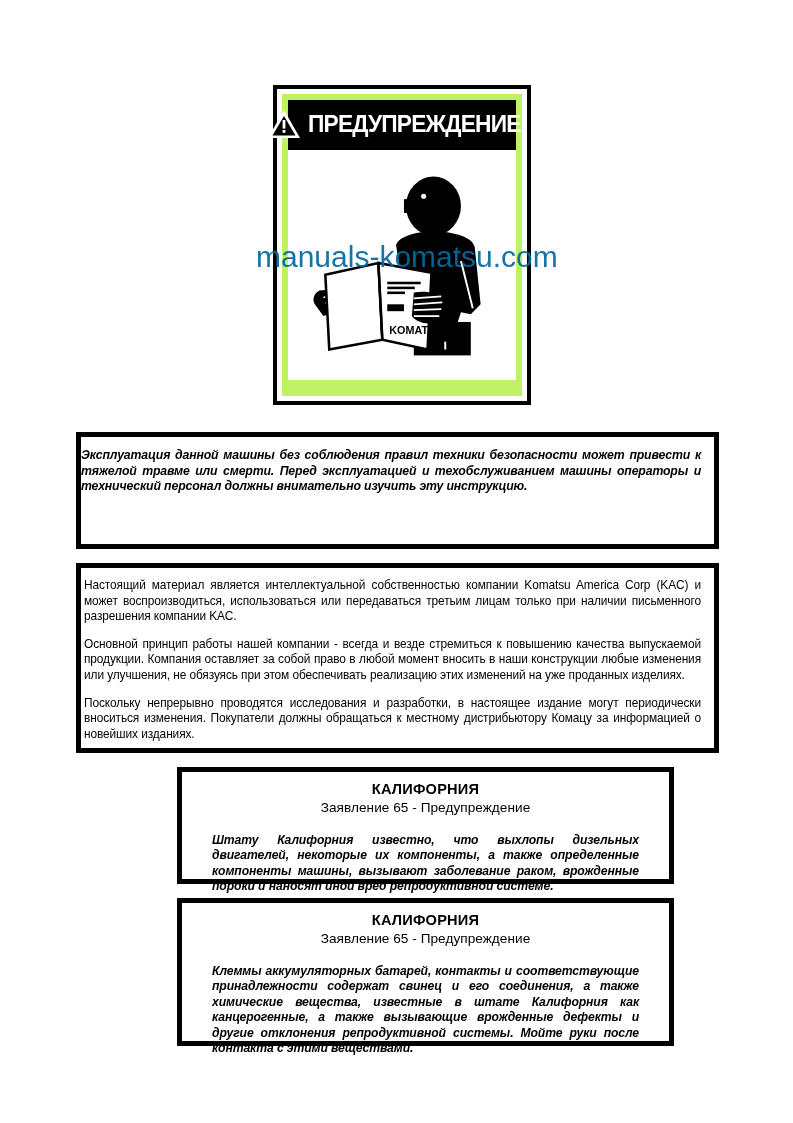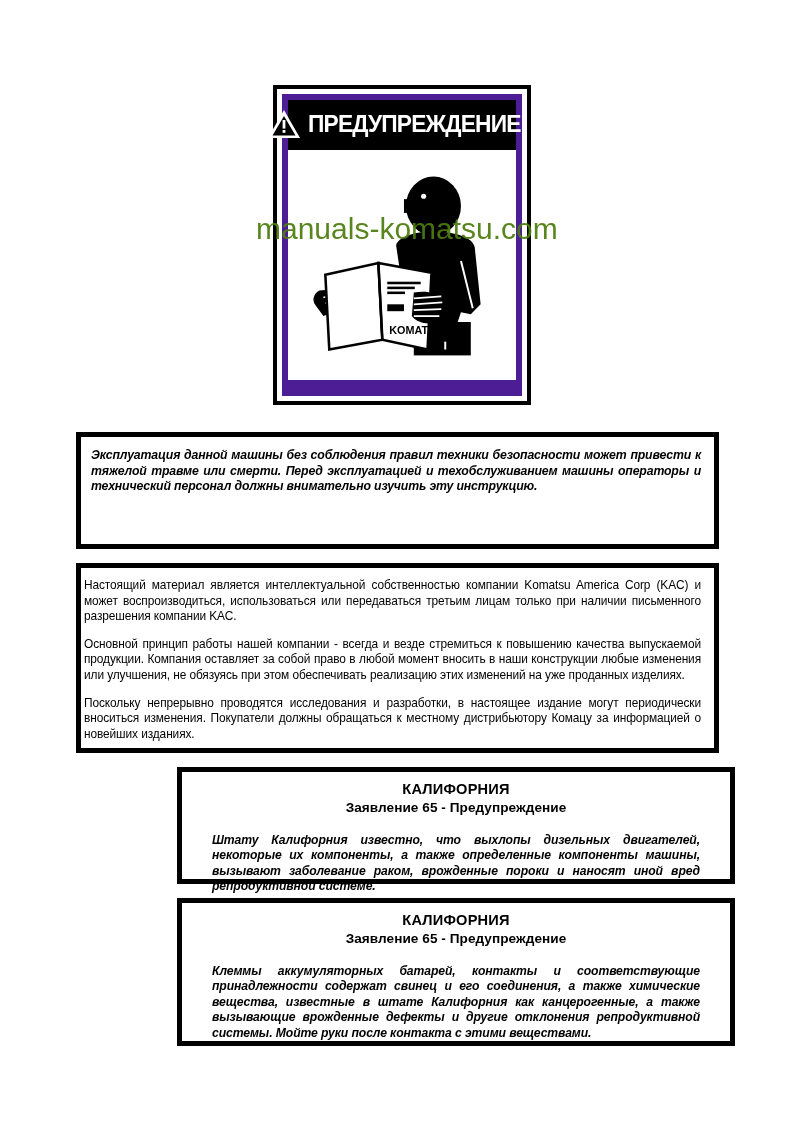--- a/index.html
+++ b/index.html
@@ -24,21 +24,21 @@
     width: 258px;
     height: 320px;
     border: 4px solid #000;
     background: #ffffff;
     box-sizing: border-box;
     padding: 5px;
   }
   .warning-inner {
     width: 100%;
     height: 100%;
-    background: #4c1d95;
+    background: #bef264;
     box-sizing: border-box;
     padding: 6px 6px 16px 6px;
     display: flex;
     flex-direction: column;
   }
   .warning-header {
     height: 48px;
     background: #000;
     display: flex;
     align-items: center;
@@ -78,43 +78,43 @@
     letter-spacing: -0.25px;
     padding: 4px 3px 5px 4px;
     font-family: "Liberation Sans", sans-serif;
   }
   .warning-footer div { white-space: nowrap; transform: scaleX(0.97); transform-origin: left center;}
 
   
   .watermark {
     position: absolute;
     left: 256px;
-    top: 212px;
+    top: 240px;
     font-size: 30px;
-    color: #4d7c0f;
+    color: #0369a1;
     letter-spacing: 0px;
     font-family: "Liberation Sans", sans-serif;
     white-space: nowrap;
     z-index: 40;
     opacity: 0.93;
   }
 
   
   .block {
     position: absolute;
     border: 5px solid #000;
     background: #ffffff;
     box-sizing: border-box;
   }
   .block-bold-italic {
     left: 76px;
     top: 432px;
     width: 643px;
     height: 117px;
-    padding: 11px 13px 8px 10px;
+    padding: 11px 13px 8px 0;
   }
   .block-bold-italic p {
     margin: 0 0 11px 0;
     font-weight: bold;
     font-style: italic;
     font-size: 12.3px;
     line-height: 15.6px;
     text-align: justify;
     letter-spacing: -0.15px;
   }
@@ -132,38 +132,38 @@
     font-size: 11.9px;
     line-height: 15.6px;
     text-align: justify;
     letter-spacing: -0.1px;
   }
   .block-plain p:last-child { margin-bottom: 16px; }
 
   .block-cal {
     left: 177px;
     top: 767px;
-    width: 558px;
+    width: 497px;
     box-sizing: border-box;
     padding: 8px 14px 9px 14px;
   }
   .cal-1 { top: 767px; height: 117px; }
   .cal-2 { top: 898px; height: 148px; }
 
   .cal-title {
     text-align: center;
     font-weight: bold;
     font-size: 14.6px;
     line-height: 18px;
     letter-spacing: 0.2px;
     margin: 0 0 1px 0;
   }
   .cal-subtitle {
     text-align: center;
-    font-weight: bold;
+    font-weight: normal;
     font-size: 13.6px;
     line-height: 18px;
     letter-spacing: 0.05px;
     margin: 0 0 5px 0;
   }
   .cal-body {
     margin: 16px;
     font-weight: bold;
     font-style: italic;
     font-size: 12.2px;

